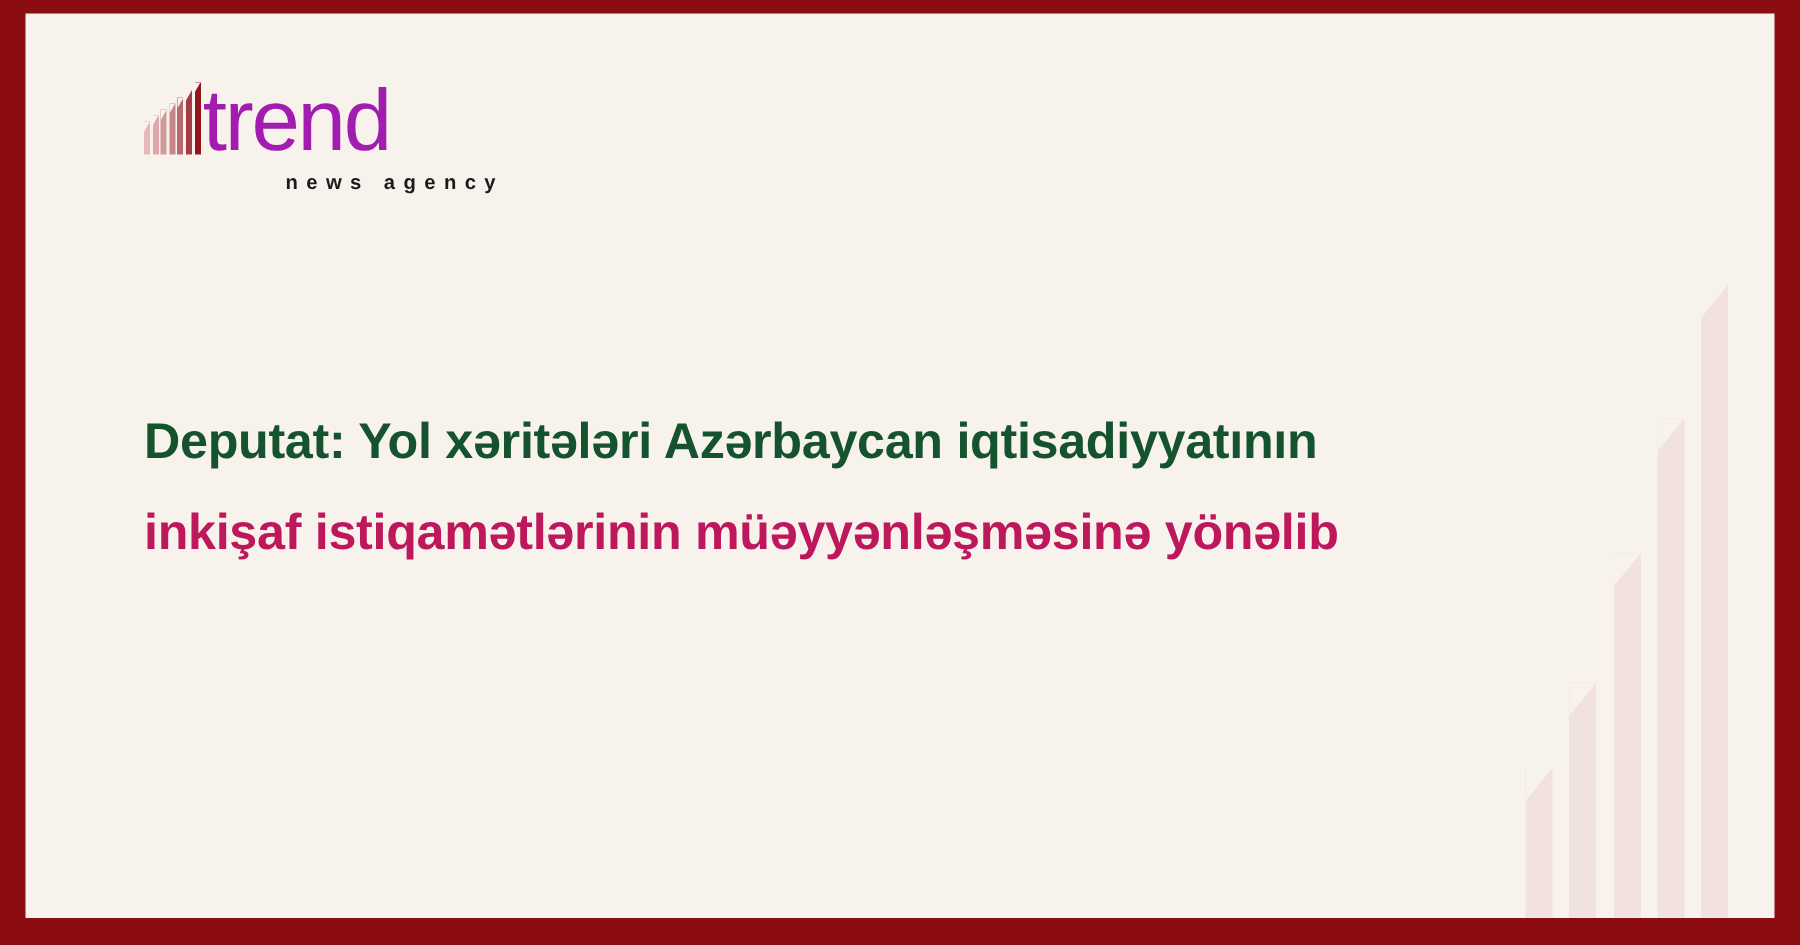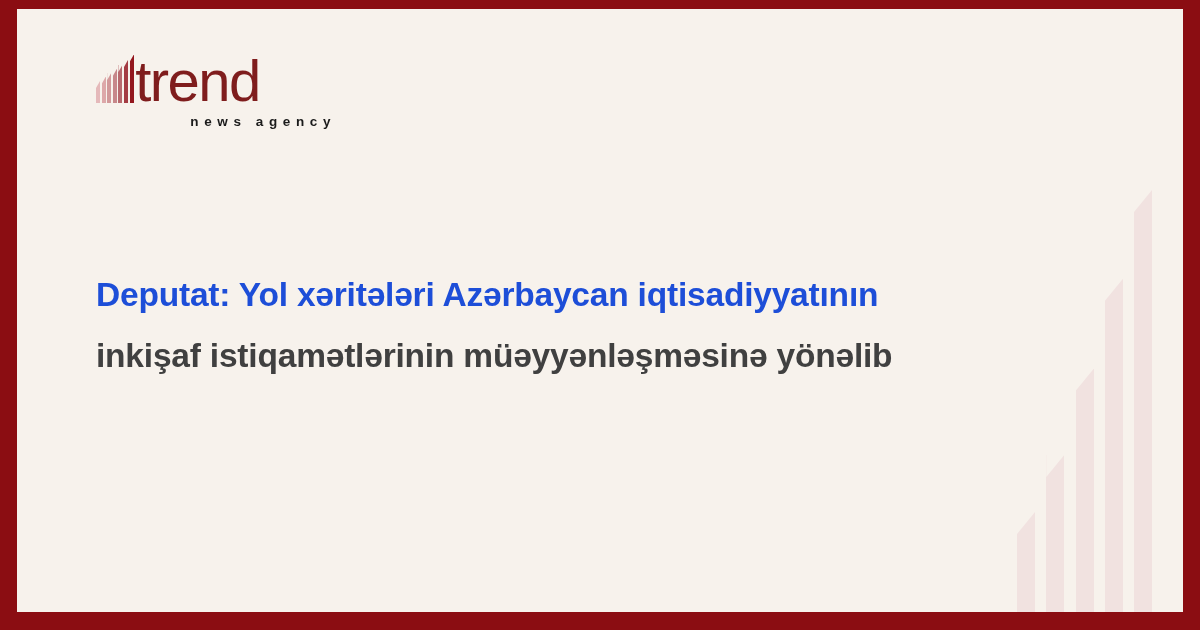--- a/index.html
+++ b/index.html
@@ -144,24 +144,24 @@
       <div id="logo-row">
         <div id="logo-mark">
             <div class="mark-bar" style="height: 22px; background: rgb(229, 185, 186);"></div>
             <div class="mark-bar" style="height: 26px; background: rgb(221, 168, 169);"></div>
             <div class="mark-bar" style="height: 30px; background: rgb(210, 153, 154);"></div>
             <div class="mark-bar" style="height: 34px; background: rgb(199, 135, 138);"></div>
             <div class="mark-bar" style="height: 38px; background: rgb(184, 105, 110);"></div>
             <div class="mark-bar" style="height: 43px; background: rgb(164, 59, 67);"></div>
             <div class="mark-bar" style="height: 48px; background: rgb(147, 22, 29);"></div>
           </div>
-        <div id="logo-wordmark" style="color: #7f1d1d;">trend</div>
+        <div id="logo-wordmark" style="color: #a21caf;">trend</div>
       </div>
       <div id="logo-tagline" style="color: rgb(27, 27, 27);">news agency</div>
     </div>
 
     <div id="headline">
-      <div class="headline-line" style="color: #1d4ed8;">Deputat: Yol xəritələri Azərbaycan iqtisadiyyatının</div>
-      <div class="headline-line" style="color: #404040;">inkişaf istiqamətlərinin müəyyənləşməsinə yönəlib</div>
+      <div class="headline-line" style="color: #14532d;">Deputat: Yol xəritələri Azərbaycan iqtisadiyyatının</div>
+      <div class="headline-line" style="color: #be185d;">inkişaf istiqamətlərinin müəyyənləşməsinə yönəlib</div>
     </div>
 
   </div>
 </div>
 
 </body></html>

